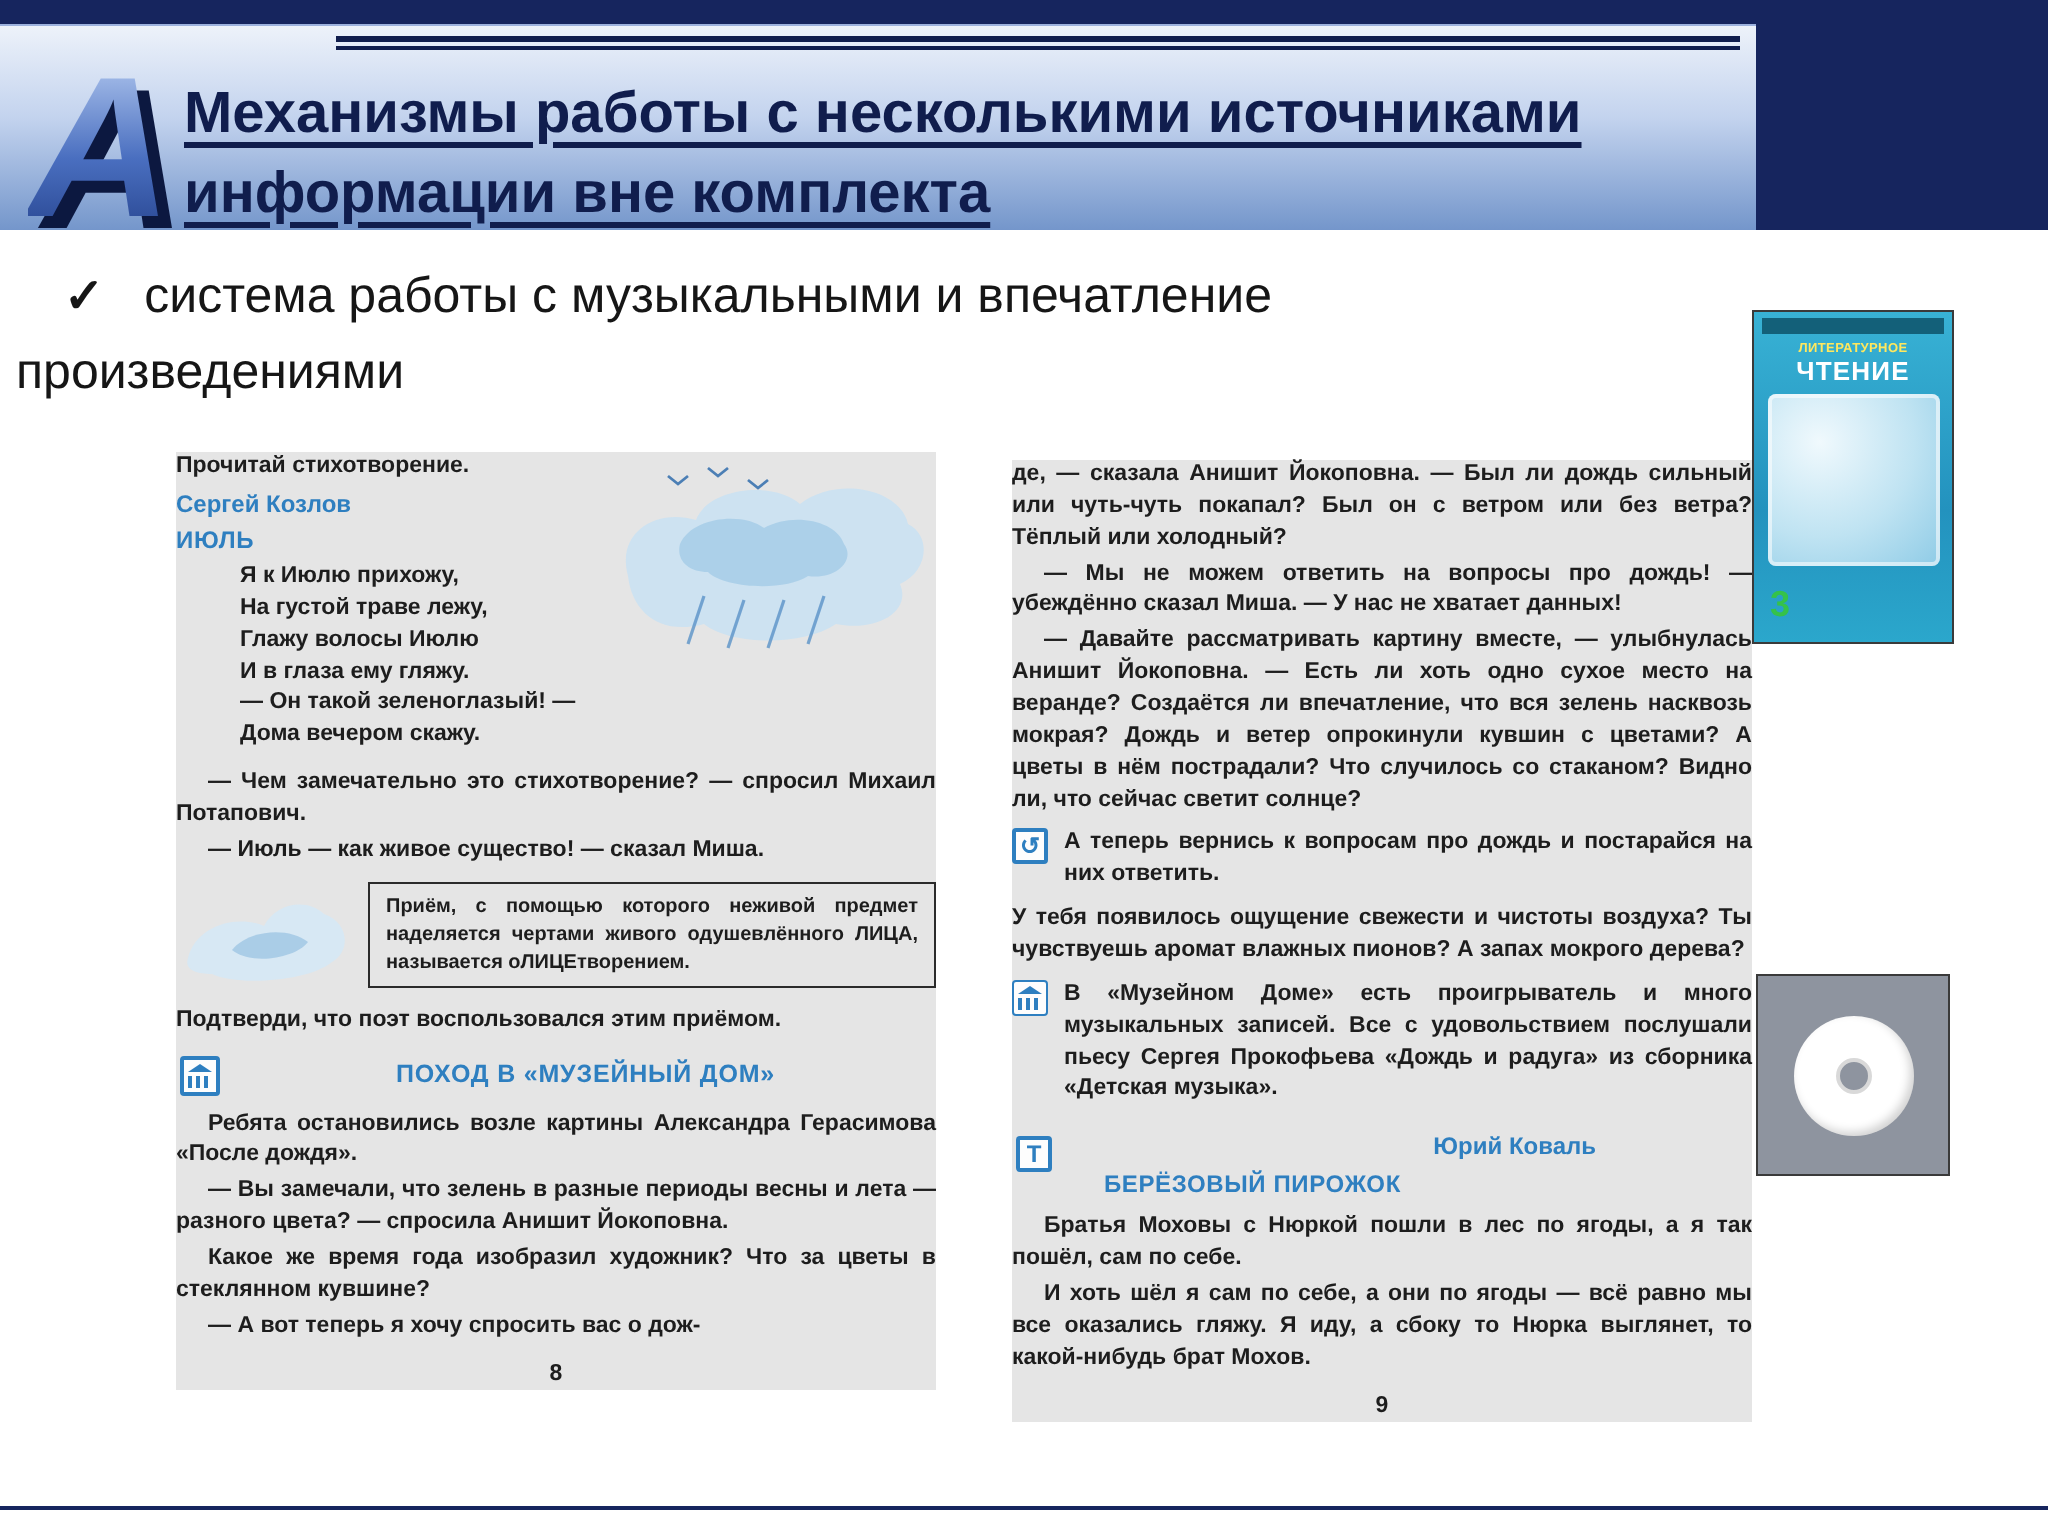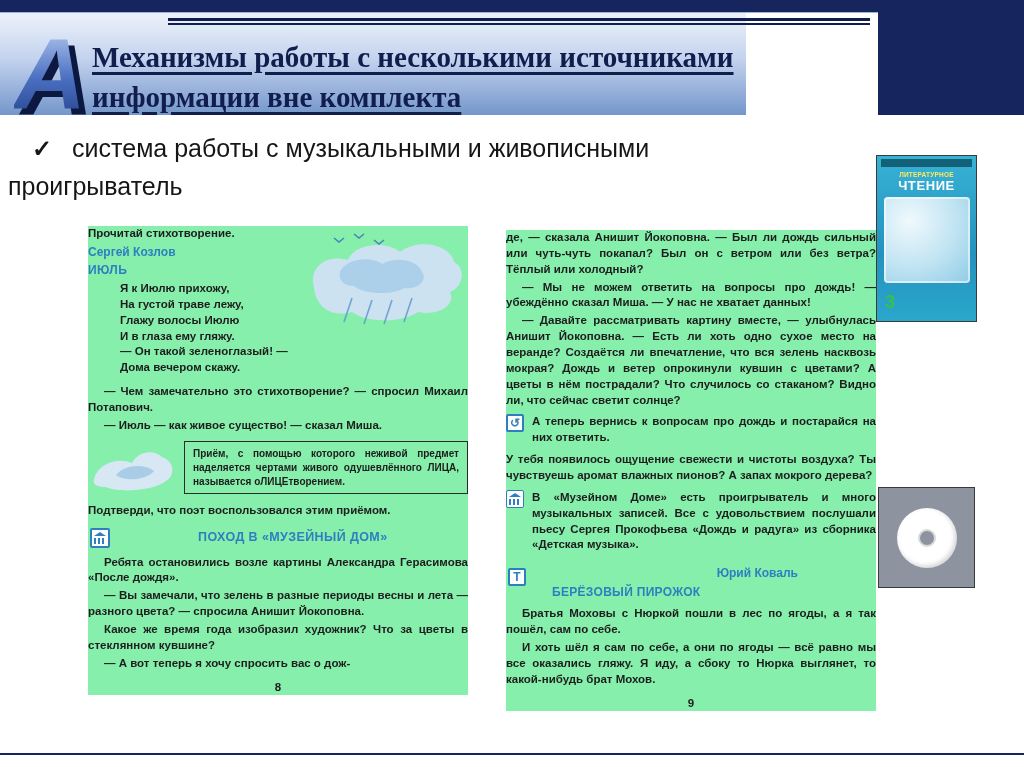--- a/index.html
+++ b/index.html
@@ -5,22 +5,22 @@
   * { margin:0; padding:0; box-sizing:border-box; }
   html,body { width:1024px; height:767px; }
   body {
     position:relative; overflow:hidden; background:#ffffff;
     font-family:"Liberation Sans", sans-serif;
   }
 
   
   .top-strip { position:absolute; top:0; left:0; width:1024px; height:13px;
     background:#16255e; border-bottom:1px solid #9db2de; }
-  .header { position:absolute; top:13px; left:0; width:746px; height:102px;
-    background:linear-gradient(180deg,#edf2fa 0%,#c3d3ee 45%,#7496cb 100%);font-family:Liberation Serif, serif; }
+  .header { position:absolute; top:13px; left:0; width:878px; height:102px;
+    background:linear-gradient(180deg,#edf2fa 0%,#c3d3ee 45%,#7496cb 100%); }
   .corner-block { position:absolute; top:0; left:878px; width:146px; height:115px;
     background:#16255e; }
   .double-rule { position:absolute; top:5px; left:168px; width:702px; height:7px;
     border-top:3px solid #101d4d; border-bottom:2px solid #101d4d; }
   .title { position:absolute; top:24px; left:92px; width:784px;
     font-size:29px; font-weight:bold; color:#101d4d; line-height:1.38; }
   .t-line { text-decoration:underline; text-decoration-thickness:2.5px; text-underline-offset:5px; }
   .logo-a { position:absolute; left:14px; top:24px; width:130px; height:110px;
     font-style:italic; font-weight:bold; font-size:100px; line-height:1;
     font-family:"Liberation Sans", sans-serif; }
@@ -31,21 +31,21 @@
 
   .bottom-rule { position:absolute; left:0; top:753px; width:1024px; height:2px; background:#16255e; }
 
   
   .bullet { position:absolute; top:130px; left:8px; width:780px;
     font-size:25px; color:#161616; line-height:1.5; }
   .check { display:inline-block; margin-left:24px; margin-right:20px;
     font-size:24px; font-weight:bold; color:#161616; }
 
   
-  .page { position:absolute; background:#86efac; color:#1d1d1d;
+  .page { position:absolute; background:#e5e5e5; color:#1d1d1d;
     font-weight:bold; font-size:11.5px; line-height:1.38; }
   .page p { text-align:justify; margin:0 0 2px 0; }
   .indent { text-indent:16px; }
   .blue { color:#2e7fc0; }
   .mt4 { margin-top:4px !important; } .mt6 { margin-top:6px !important; }
   .pagenum { text-align:center; margin-top:8px; font-weight:bold; }
 
   .page-left  { left:88px;  top:226px; width:380px; }
   .page-right { left:506px; top:230px; width:370px; }
 
@@ -127,21 +127,21 @@
     </div>
   </div>
   <div class="corner-block"></div>
 
   <div class="logo-a">
     <span class="a-shadow">A</span>
     <span class="a-front">A</span>
   </div>
 
   <div class="bullet">
-    <span class="check">✓</span><span>система работы с музыкальными и живописными проигрыватель</span>
+    <span class="check">✓</span><span>система работы с музыкальными и впечатление произведениями</span>
   </div>
 
   <div class="page page-left">
     <div class="poem-row">
       <div class="poem-col">
         <p class="instr">Прочитай стихотворение.</p>
         <p class="blue author-l">Сергей Козлов</p>
         <p class="blue poem-title">ИЮЛЬ</p>
         <div>
           <div class="poem-line">Я к Июлю прихожу,</div>

